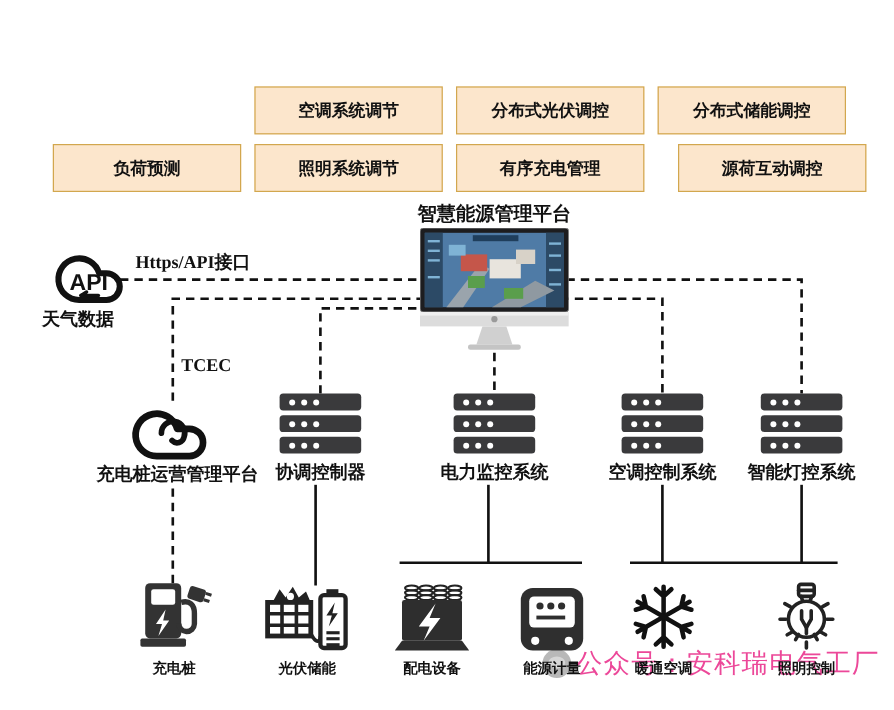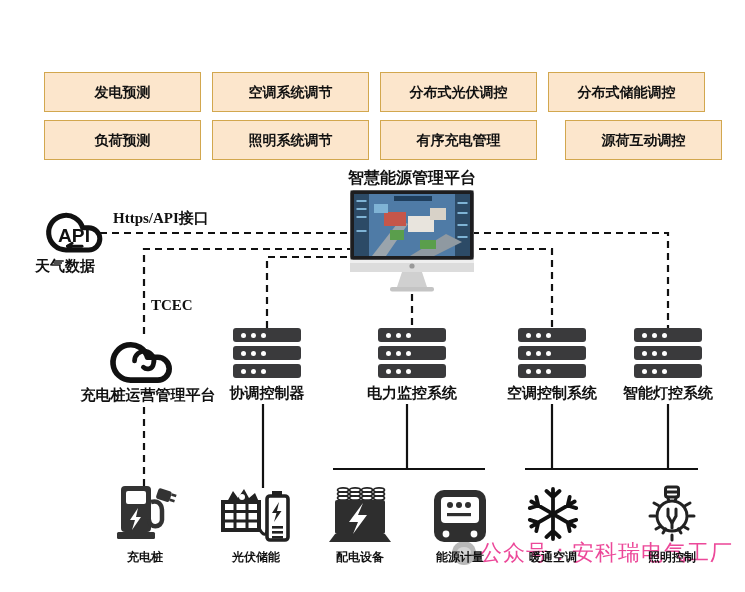--- a/index.html
+++ b/index.html
@@ -34,21 +34,20 @@
           border-radius:50%;background:#b8b8b8;z-index:1;}
   .watermark-avatar::after{content:"";position:absolute;left:5px;top:6px;width:14px;height:10px;
           border-radius:50%;background:#d6d6d6;}
 </style>
 </head>
 <body>
 
 <div class="canvas">
 
 
-  <div class="module" style="left:44px;top:72px;">发电预测</div>
   <div class="module" style="left:212px;top:72px;">空调系统调节</div>
   <div class="module" style="left:380px;top:72px;">分布式光伏调控</div>
   <div class="module" style="left:44px;top:120px;">负荷预测</div>
   <div class="module" style="left:548px;top:72px;">分布式储能调控</div>
   <div class="module" style="left:212px;top:120px;">照明系统调节</div>
   <div class="module" style="left:380px;top:120px;">有序充电管理</div>
   <div class="module" style="left:548px;top:120px;margin-left:17px;">源荷互动调控</div>
 
   <svg id="lines" width="745" height="592">
     <g fill="none" stroke="#111" stroke-width="2.2">

